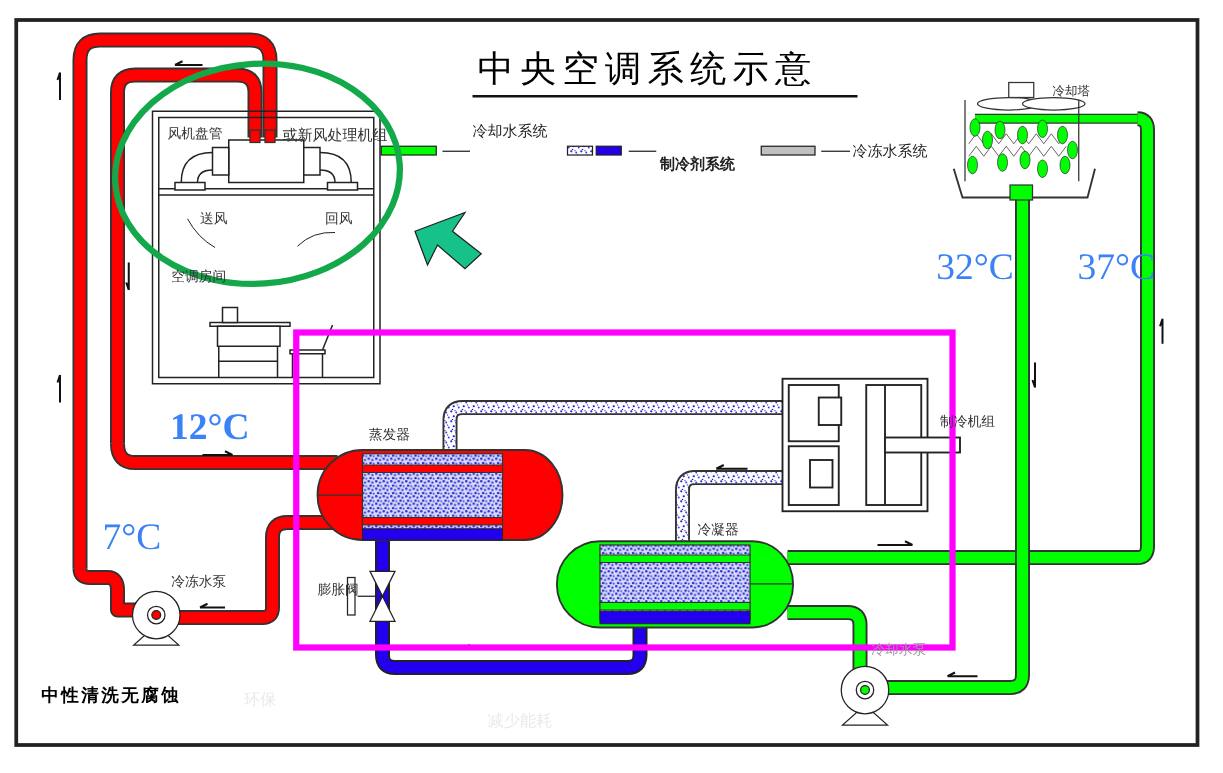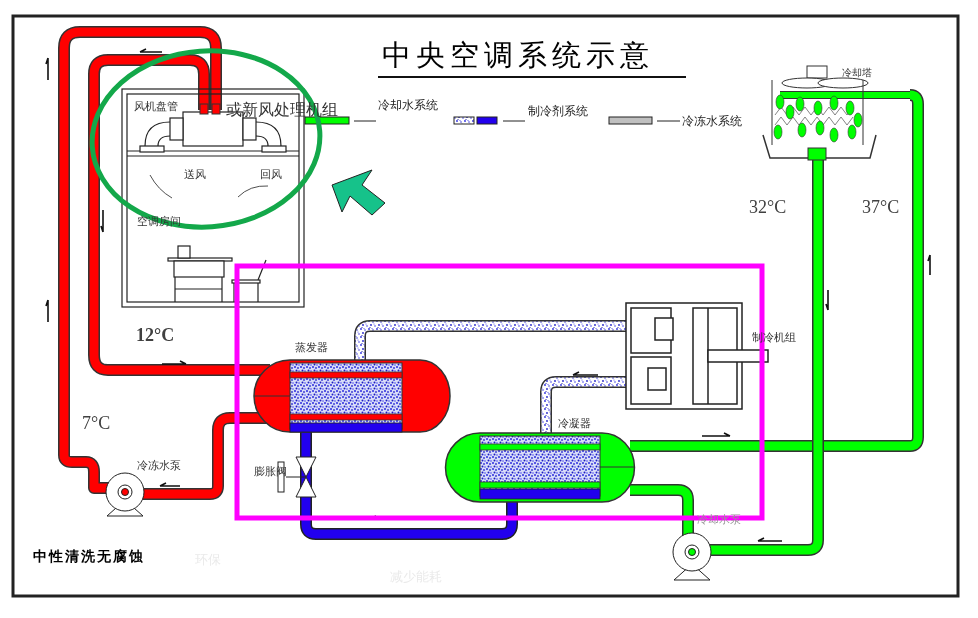--- a/index.html
+++ b/index.html
@@ -1,20 +1,20 @@
 <!DOCTYPE html>
 <html><head>
 <meta charset="utf-8">
 <style>
   html,body{margin:0;padding:0;background:#fff;}
   body{width:978px;height:618px;position:relative;overflow:hidden;font-family:"DejaVu Sans",sans-serif;}
   #stage{position:absolute;left:0;top:0;width:784px;height:618px;}
   .lbl{position:absolute;white-space:nowrap;color:#222;}
   .sm{font-size:11px;color:#333;}
-  .temp{font-family:"Liberation Serif",serif;font-size:18px;color:#404040;}
+  .temp{font-family:"Liberation Serif",serif;font-size:30px;color:#3b82f6;}
   .title{font-family:"DejaVu Serif",serif;font-size:29px;letter-spacing:5px;color:#000;}
   .legend-txt{font-size:12px;color:#222;}
   .bottom-txt{font-family:Liberation Mono, monospace;font-size:14px;font-weight:bold;color:#000;letter-spacing:2px;}
   .faint{font-size:13px;color:#eaeaea;}
 </style>
 </head>
 <body>
 
 <div id="stage">
 <svg width="978" height="618" viewBox="0 0 978 618" xmlns="http://www.w3.org/2000/svg" style="position:absolute;left:0;top:0">
@@ -220,26 +220,26 @@
   <line x1="378" y1="77" x2="686" y2="77" stroke="#111" stroke-width="2"></line>
 
   <ellipse cx="206" cy="139" rx="114" ry="88" fill="none" stroke="#13a84a" stroke-width="5" transform="rotate(-4 206 139)"></ellipse>
   <polygon points="332,185 372,170 362,185 385,203 372,215 350,196 342,212" fill="#16c28a" stroke="#222" stroke-width="1"></polygon>
   <rect x="237" y="266" width="525" height="252" fill="none" stroke="#ff00ff" stroke-width="5"></rect>
 </svg>
 
 <div class="lbl title" style="left:382px;top:36px;">中央空调系统示意</div>
 
 <div class="lbl legend-txt" style="left:378px;top:97px;">冷却水系统</div>
-<div class="lbl legend-txt" style="left:528px;top:103px;">制冷剂系统</div>
+<div class="lbl legend-txt" style="left:528px;top:123px;font-weight:bold;">制冷剂系统</div>
 <div class="lbl legend-txt" style="left:682px;top:113px;">冷冻水系统</div>
 
 <div class="lbl sm" style="left:134px;top:99px;">风机盘管</div>
-<div class="lbl sm" style="left:226px;top:100px;font-size:16px;">或新风处理机组</div>
-<div class="lbl sm" style="left:160px;top:167px;margin-left:24px;">送风</div>
+<div class="lbl sm" style="left:226px;top:100px;font-size:12px;">或新风处理机组</div>
+<div class="lbl sm" style="left:160px;top:167px;">送风</div>
 <div class="lbl sm" style="left:240px;top:167px;margin-left:20px;">回风</div>
 <div class="lbl sm" style="left:137px;top:214px;">空调房间</div>
 
 <div class="lbl sm" style="left:842px;top:66px;font-size:10px;">冷却塔</div>
 <div class="lbl sm" style="left:752px;top:330px;">制冷机组</div>
 <div class="lbl sm" style="left:295px;top:340px;">蒸发器</div>
 <div class="lbl sm" style="left:558px;top:416px;">冷凝器</div>
 <div class="lbl sm" style="left:254px;top:464px;">膨胀阀</div>
 <div class="lbl sm" style="left:137px;top:458px;">冷冻水泵</div>
 <div class="lbl sm" style="left:697px;top:512px;color:#999;">冷却水泵</div>

